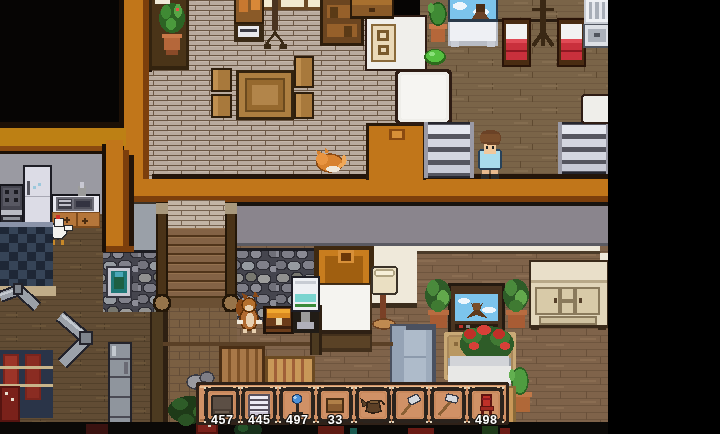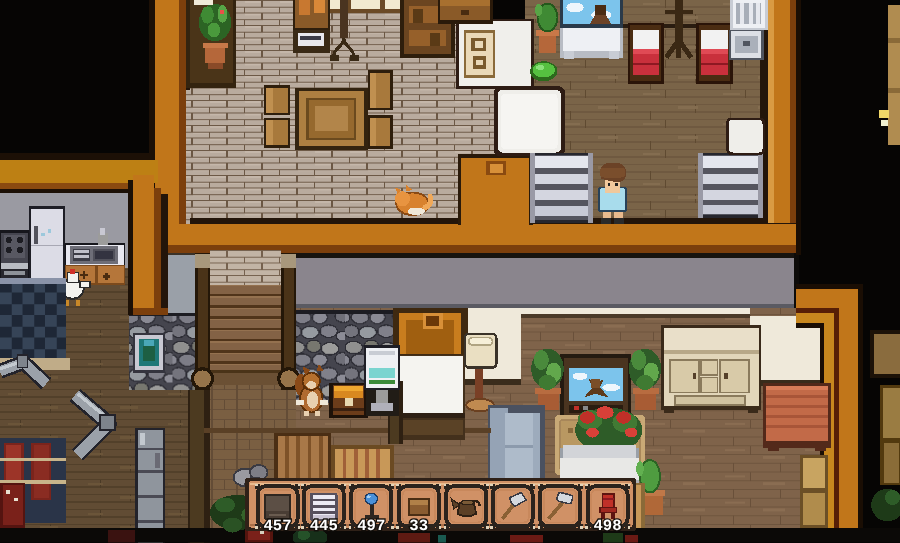--- a/index.html
+++ b/index.html
@@ -1,15 +1,15 @@
 <!DOCTYPE html>
 <html><head><meta charset="utf-8">
 <style>
 html,body{margin:0;padding:0;background:#000;}
-#scene{position:relative;width:720px;height:434px;overflow:hidden;font-family:"Liberation Sans",sans-serif;}
+#scene{position:relative;width:608px;height:434px;overflow:hidden;font-family:"Liberation Sans",sans-serif;}
 </style></head><body>
 <div id="scene">
 <svg width="720" height="434" viewBox="0 0 720 434" shape-rendering="crispEdges">
 <defs>
 <pattern id="brick" width="28" height="10" patternUnits="userSpaceOnUse">
   <rect width="28" height="10" fill="#b9ab9e"></rect>
   <rect y="0" width="28" height="1" fill="#6b5744"></rect>
   <rect y="5" width="28" height="1" fill="#6b5744"></rect>
   <rect x="13" y="0" width="1" height="5" fill="#6b5744"></rect>
   <rect x="27" y="5" width="1" height="5" fill="#6b5744"></rect>

